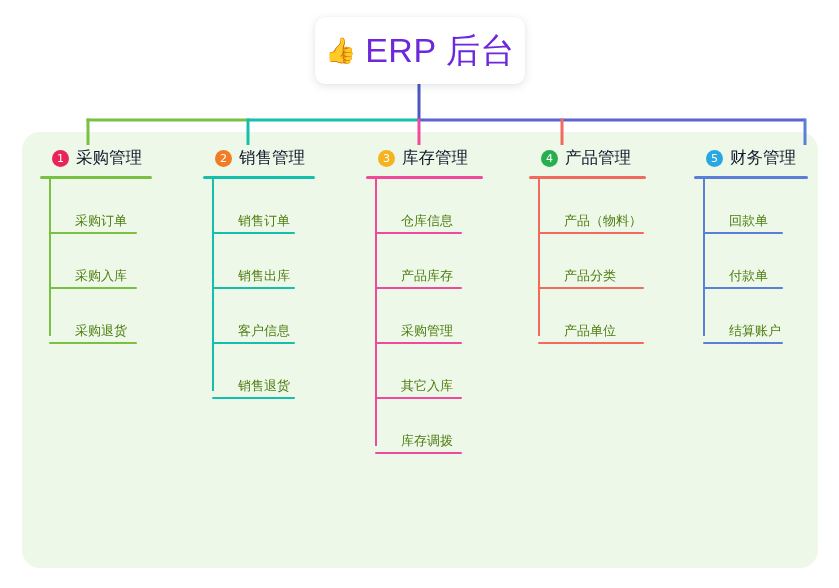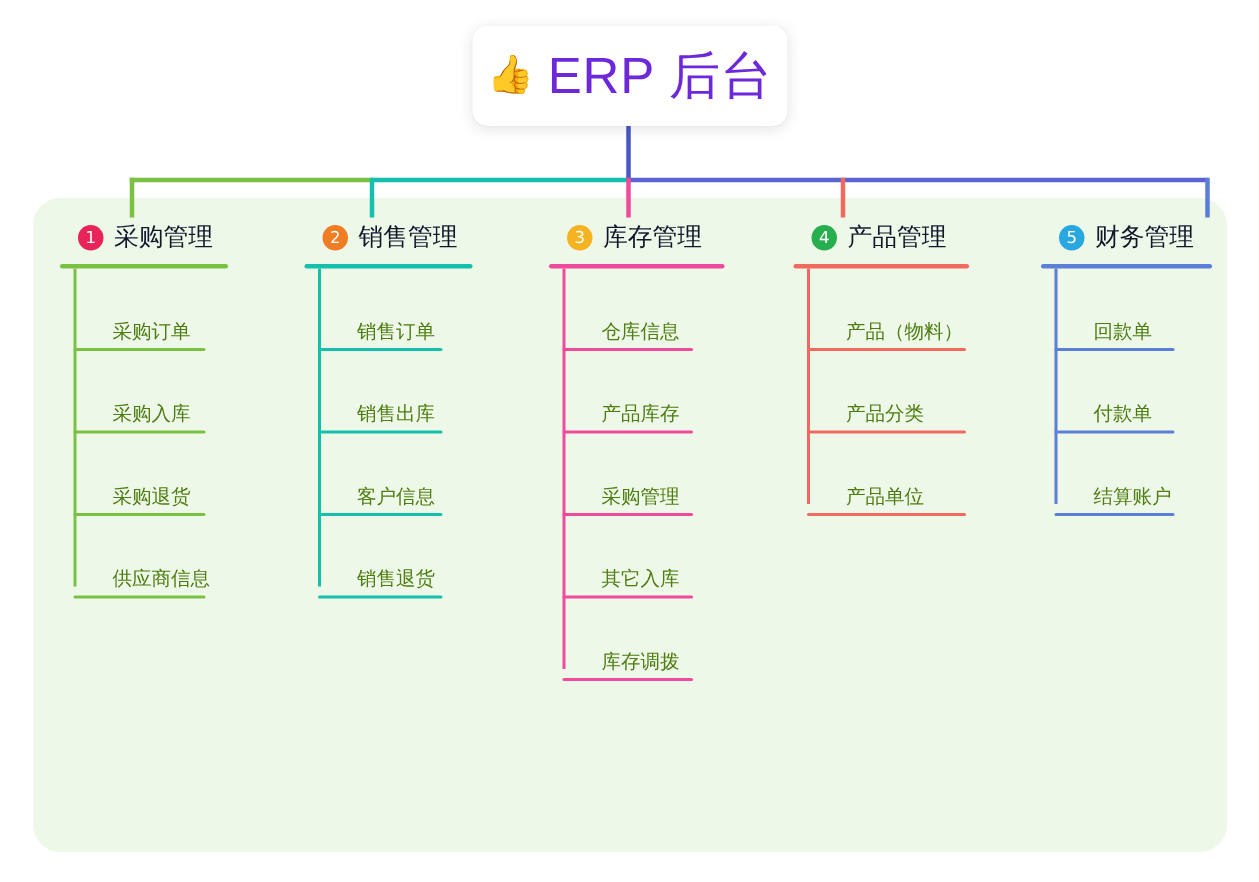--- a/index.html
+++ b/index.html
@@ -101,24 +101,20 @@
             <div class="item-rule" style="background: rgb(122, 193, 67); width: 88px;"></div>
           </div>
           <div class="item">
             <span class="item-label">采购入库</span>
             <div class="item-rule" style="background: rgb(122, 193, 67); width: 88px;"></div>
           </div>
           <div class="item">
             <span class="item-label">采购退货</span>
             <div class="item-rule" style="background: rgb(122, 193, 67); width: 88px;"></div>
           </div>
-          <div class="item">
-            <span class="item-label">供应商信息</span>
-            <div class="item-rule" style="background: rgb(122, 193, 67); width: 88px;"></div>
-          </div>
         </div>
       </div>
       <div class="column" style="left: 203px; width: 150px;">
         <div class="col-head">
           <span class="badge" style="background: rgb(240, 124, 36);">2</span>
           <span class="col-title">销售管理</span>
         </div>
         <div class="head-rule" style="background: rgb(20, 192, 172); width: 112px;"></div>
         <div class="items">
           <div class="spine" style="background: rgb(20, 192, 172);"></div>

